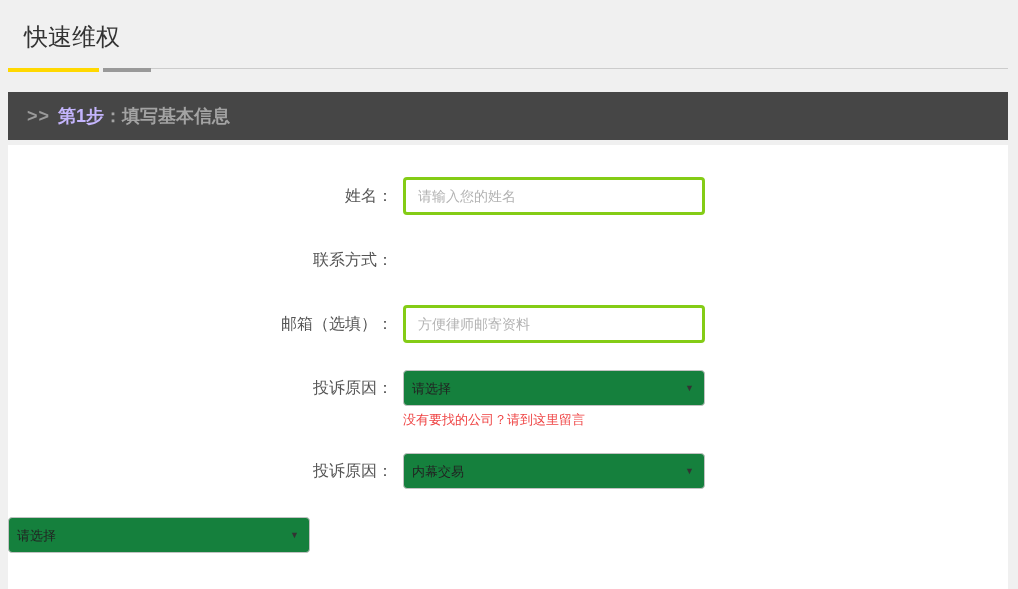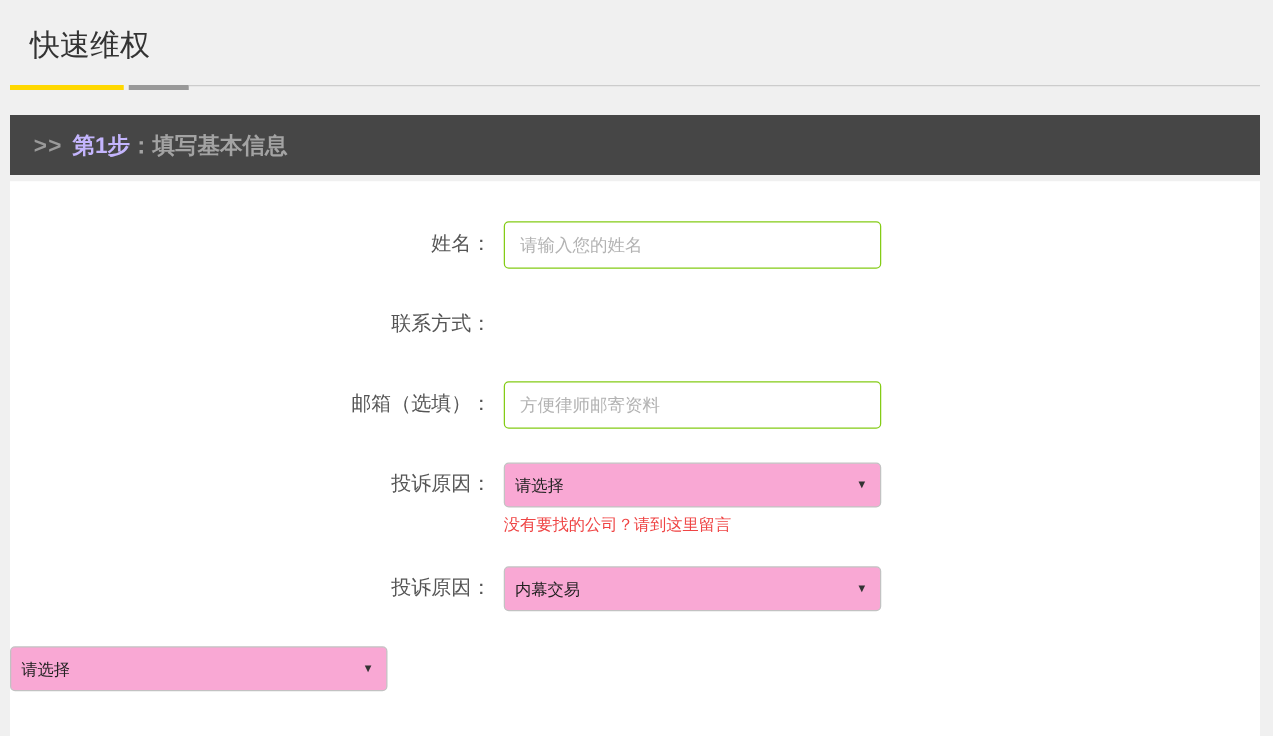--- a/index.html
+++ b/index.html
@@ -66,42 +66,42 @@
     padding-right: 10px;
     text-align: right;
     font-size: 16px;
     color: #555;
     line-height: 38px;
     white-space: nowrap;
   }
   .text-input {
     width: 302px;
     height: 38px;
-    border: 1px solid #84cc16;
+    border: 3px solid #84cc16;
     border-radius: 4px;
     padding: 0 12px;
     font-size: 14px;
     color: #333;
     background: #fff;
     outline: none;
     font-family: "Liberation Sans", "DejaVu Sans", sans-serif;
   }
   .text-input::placeholder { color: #b3b3b3; opacity: 1; }
   .control-col { display: flex; flex-direction: column; }
   .select-wrap {
     position: relative;
     width: 302px;
     margin-top: 1px;
   }
   .select-wrap select {
     width: 100%;
     height: 36px;
     border: 1px solid #c2c2c2;
     border-radius: 4px;
-    background: #f9a8d4;
+    background: #15803d;
     padding: 0 26px 0 8px;
     font-size: 13px;
     color: #222;
     -webkit-appearance: none;
     -moz-appearance: none;
     appearance: none;
     outline: none;
     font-family: "Liberation Sans", "DejaVu Sans", sans-serif;
   }
   .select-arrow {

